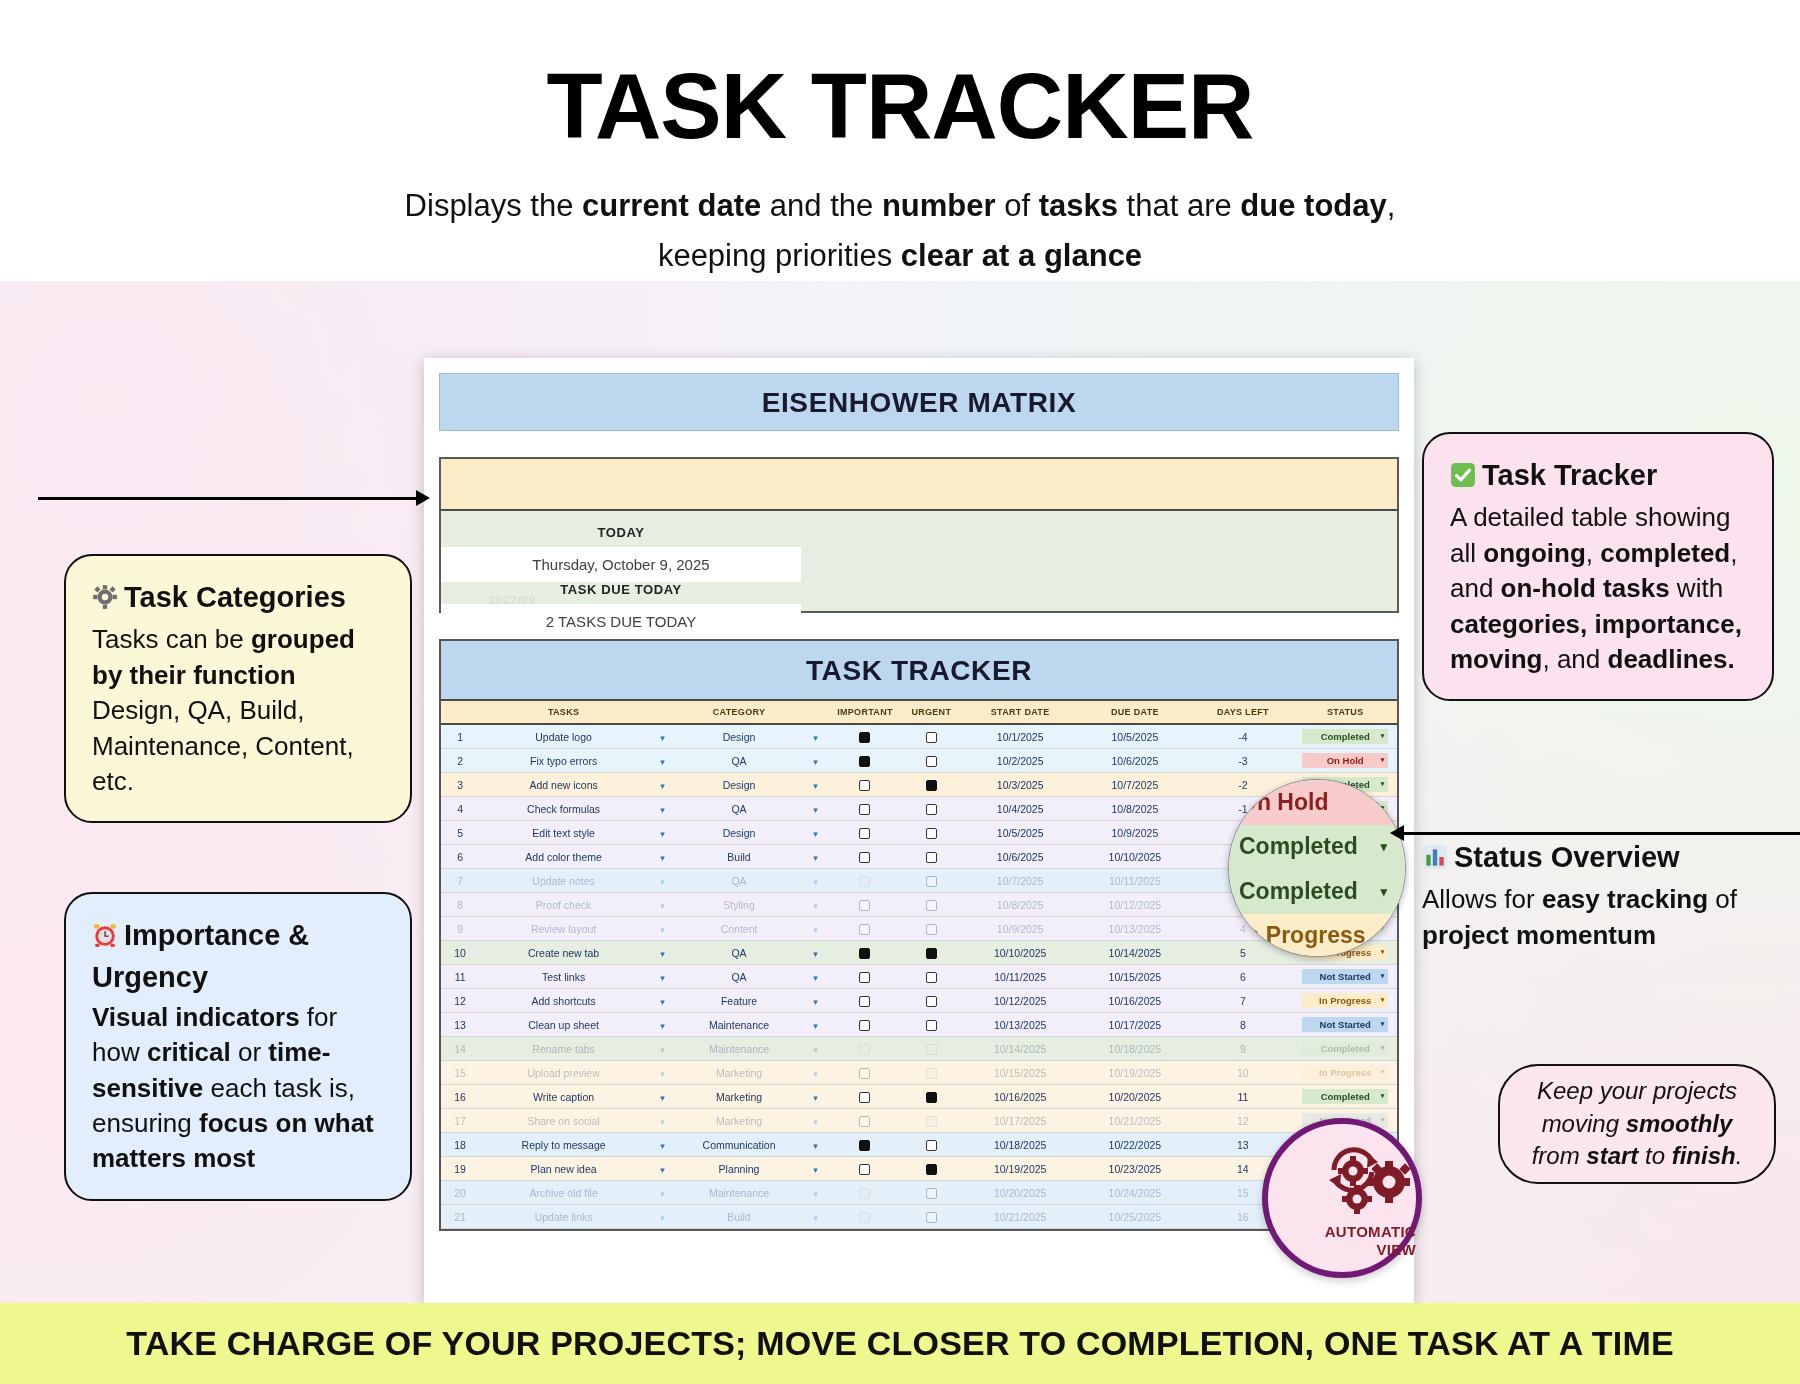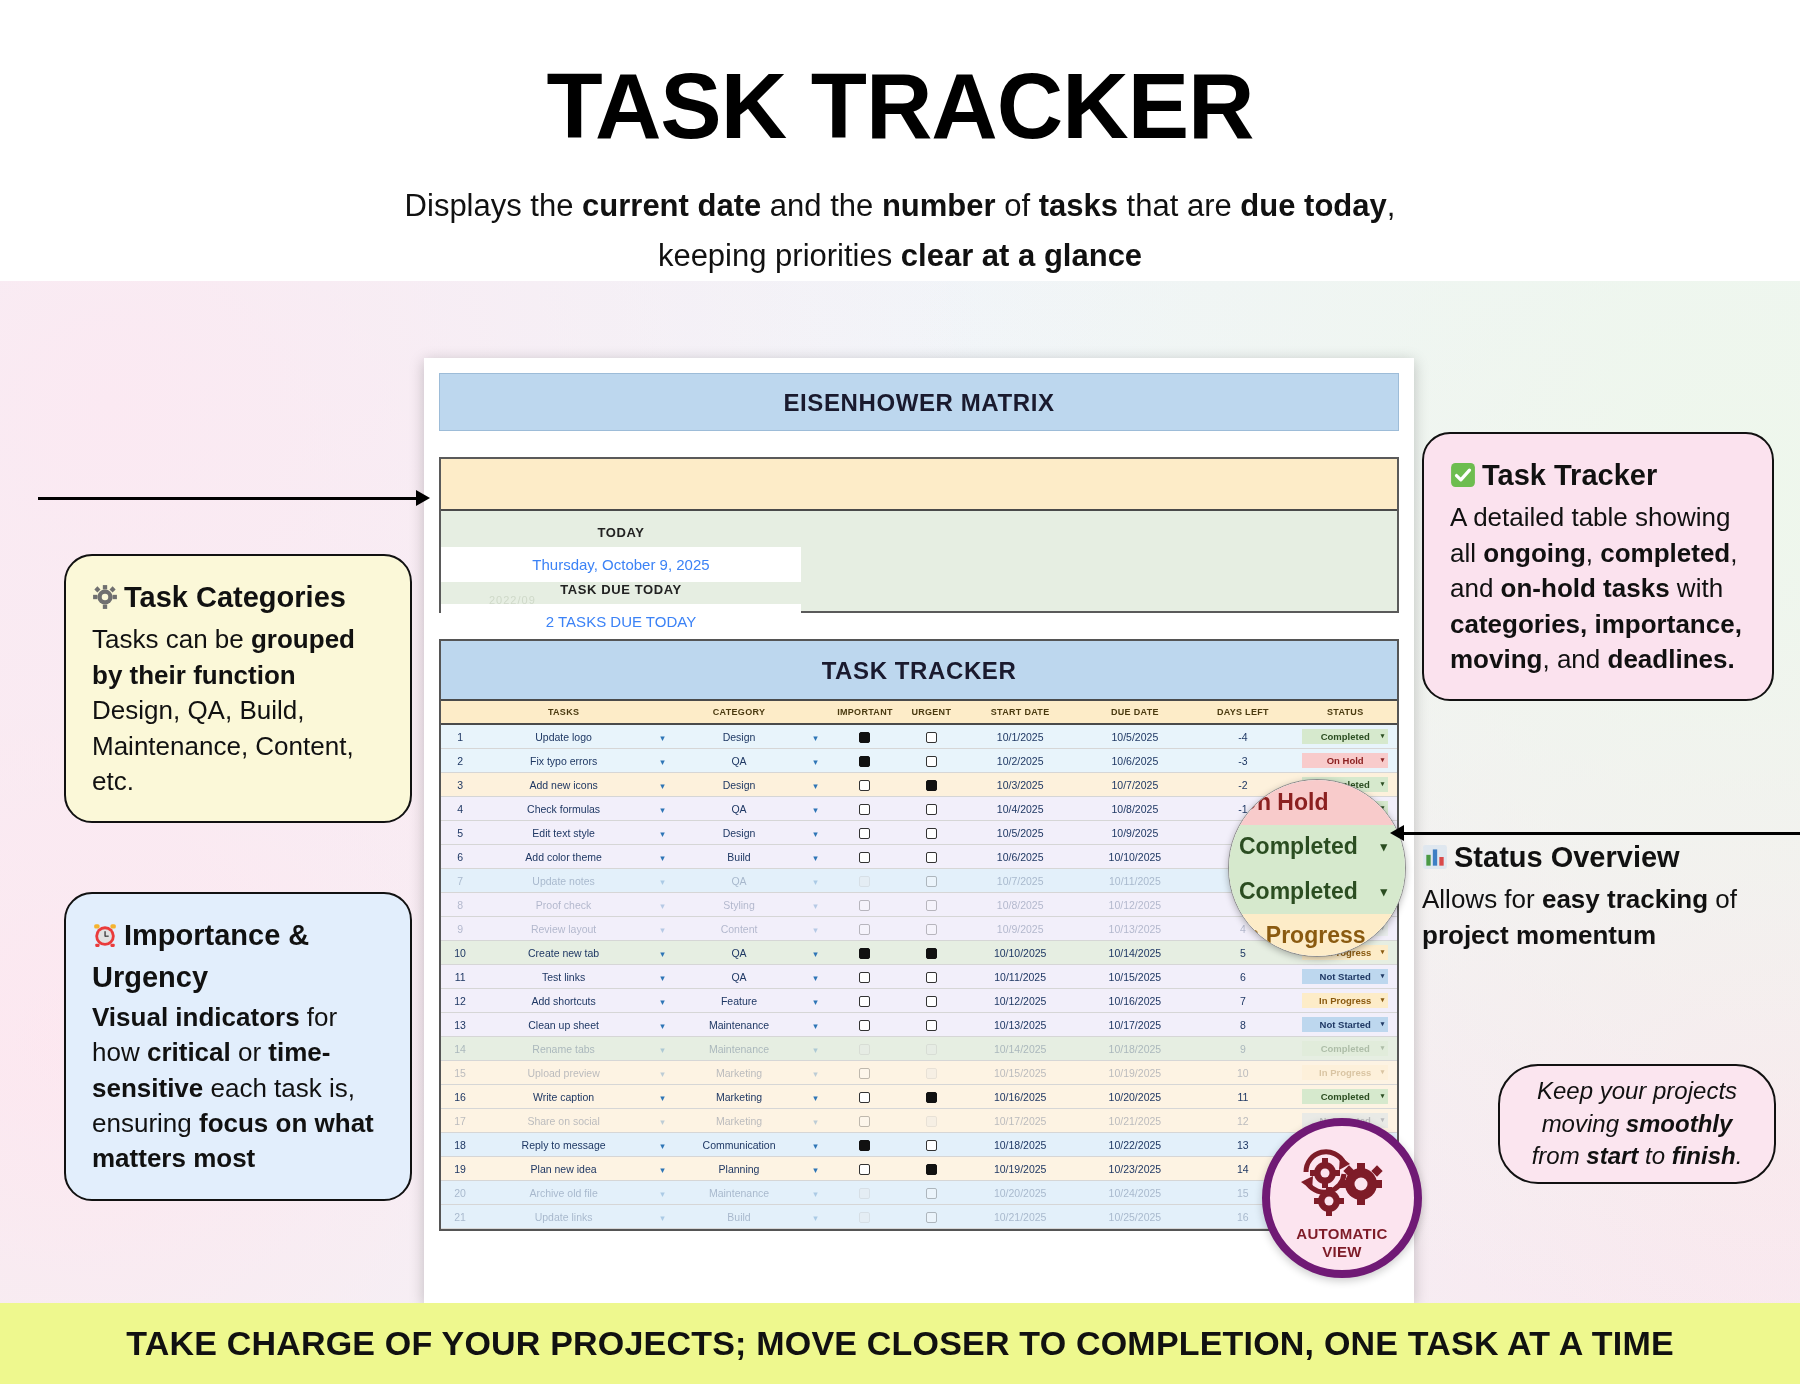--- a/index.html
+++ b/index.html
@@ -29,32 +29,32 @@
       radial-gradient(circle at 50% 50%, #f3f7fb 0%, #f1f4f8 60%, #eef4f6 100%);
   }
 
   
   .sheet { position: absolute; left: 424px; top: 358px; width: 990px; height: 945px;
            background: #ffffff; box-shadow: 0 3px 14px rgba(0,0,0,.22);
            overflow: hidden; }
   .sheet-inner { position: absolute; left: 15px; top: 15px; width: 960px; }
 
   .banner { background: #bdd7ee; border: 1px solid #9dbcd8;
-            text-align: center; font-size: 24px; font-weight: 700;
+            text-align: center; font-size: 28px; font-weight: 700;
             letter-spacing: .6px; color: #1a1a2e; padding: 16px 0; }
   .banner.matrix { height: 58px; line-height: 26px; }
 
   .summary-box { margin-top: 26px; border: 2px solid #5a5a5a; }
   .summary-gold { background: #fdecc8; height: 52px; border-bottom: 2px solid #4a4a4a; }
   .summary-green { background: #e6eee2; height: 100px; position: relative;
                    display: flex; justify-content: space-around; padding-top: 14px; flex-direction: column; }
   .sum-col { width: 360px; text-align: center; }
   .sum-label { font-size: 13px; font-weight: 700; letter-spacing: .6px;
                color: #222; margin-bottom: 7px; }
-  .sum-value { background: #fff; font-size: 15px; color: #3b82f6;
+  .sum-value { background: #fff; font-size: 15px; color: #404040;
                padding: 9px 4px; }
   .watermark { position: absolute; left: 48px; bottom: 5px; font-size: 11px;
                color: #cfd9c9; letter-spacing: 1px; margin-top: 16px; }
 
   .tracker-wrap { margin-top: 26px; border: 2px solid #555; }
   .banner.tracker { border: none; border-bottom: 2px solid #4a4a4a; height: 60px; line-height: 28px; }
 
   table.tt { width: 100%; border-collapse: collapse; table-layout: fixed; }
   table.tt th { background: #fdecc8; font-size: 9px; font-weight: 700;
                 letter-spacing: .3px; color: #4a3a10; padding: 6px 0;
@@ -90,22 +90,22 @@
   
   .mag { position: absolute; left: 1228px; top: 779px; width: 178px; height: 178px;
          border-radius: 50%; overflow: hidden; border: 1px solid #8d8d8d;
          box-shadow: 0 2px 7px rgba(0,0,0,.28); background: #fff; }
   .mag-row { height: 44.5px; display: flex; align-items: center;
              padding-left: 10px; font-size: 23px; font-weight: 700; position: relative; }
   .mag-row .mcar { position: absolute; right: 18px; font-size: 13px; }
 
   
   .auto { position: absolute; left: 1262px; top: 1118px; width: 160px; height: 160px;
-          border-radius: 50%; background: #fce4ef; border: 8px solid #701a75;
-          box-shadow: 0 3px 9px rgba(0,0,0,.2); text-align: center; }
+          border-radius: 50%; background: #fce4ef; border: 6px solid #701a75;
+          box-shadow: 0 3px 9px rgba(0,0,0,.2); text-align: right; }
   .auto svg { margin-top: 20px; }
   .auto-l1 { font-size: 15px; font-weight: 700; color: #7e1c28; letter-spacing: .3px;
              margin-top: 2px; line-height: 1.05; }
 
   
   .callout { position: absolute; border: 2.5px solid #111; border-radius: 28px;
              padding: 22px 26px; font-size: 26px; line-height: 1.36; color: #111; }
   .callout b { font-weight: 700; }
   .callout .hd { font-size: 29px; font-weight: 700; display: block; margin-bottom: 2px; }
   .cat-box   { left: 64px;  top: 554px;  width: 348px; background: #fbf8d8; }

